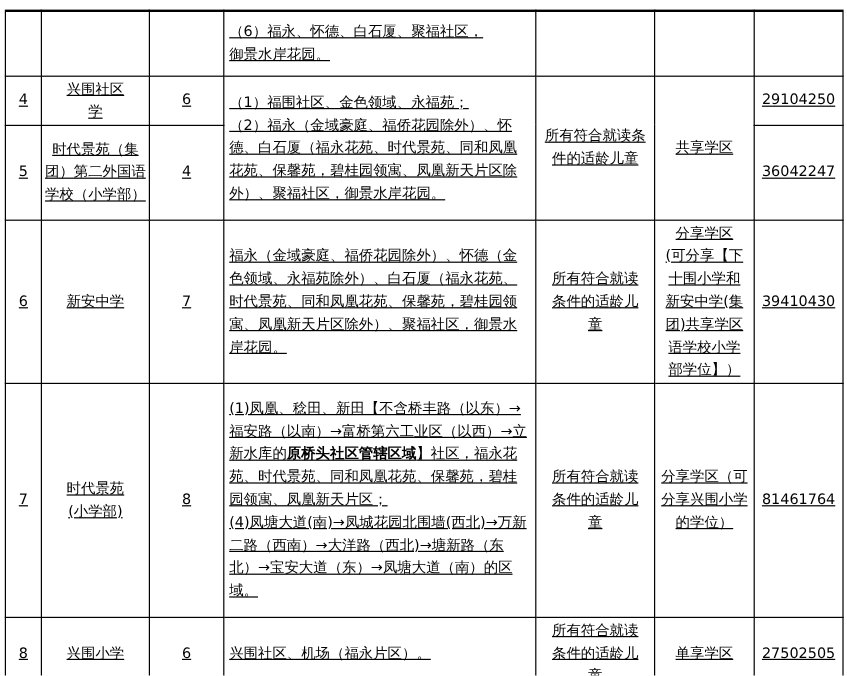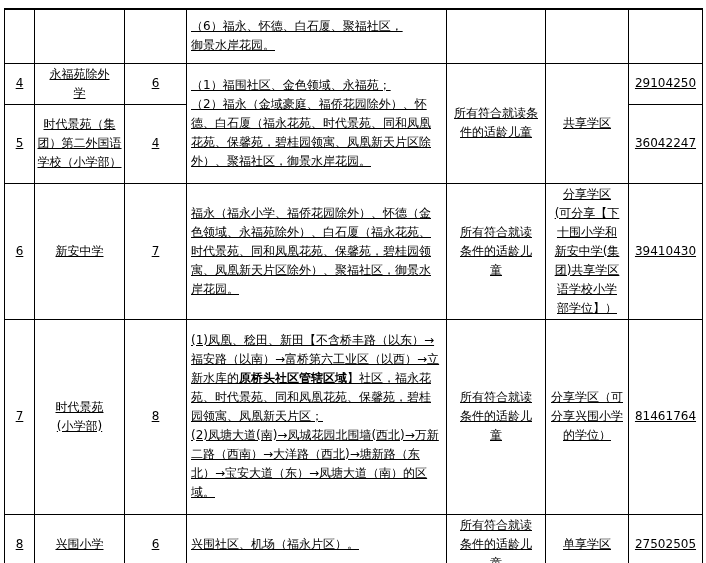--- a/index.html
+++ b/index.html
@@ -73,21 +73,21 @@
     <td></td>
     <td class="desc">（6）福永、怀德、白石厦、聚福社区，
 御景水岸花园。</td>
     <td></td>
     <td></td>
     <td></td>
   </tr>
 
   <tr class="row-4">
     <td>4</td>
-    <td>永福苑除外
+    <td>兴围社区
 学</td>
     <td>6</td>
     <td class="desc" rowspan="2">（1）福围社区、金色领域、永福苑；
 （2）福永（金域豪庭、福侨花园除外）、怀德、白石厦（福永花苑、时代景苑、同和凤凰花苑、保馨苑，碧桂园领寓、凤凰新天片区除外）、聚福社区，御景水岸花园。</td>
     <td rowspan="2">所有符合就读条
 件的适龄儿童</td>
     <td rowspan="2">共享学区</td>
     <td>29104250</td>
   </tr>
 
@@ -95,41 +95,41 @@
     <td>5</td>
     <td>时代景苑（集团）第二外国语学校（小学部）</td>
     <td>4</td>
     <td>36042247</td>
   </tr>
 
   <tr class="row-6">
     <td>6</td>
     <td>新安中学</td>
     <td>7</td>
-    <td class="desc">福永（福永小学、福侨花园除外）、怀德（金色领域、永福苑除外）、白石厦（福永花苑、时代景苑、同和凤凰花苑、保馨苑，碧桂园领寓、凤凰新天片区除外）、聚福社区，御景水岸花园。</td>
+    <td class="desc">福永（金域豪庭、福侨花园除外）、怀德（金色领域、永福苑除外）、白石厦（福永花苑、时代景苑、同和凤凰花苑、保馨苑，碧桂园领寓、凤凰新天片区除外）、聚福社区，御景水岸花园。</td>
     <td>所有符合就读
 条件的适龄儿
 童</td>
     <td>分享学区
 (可分享【下
 十围小学和
 新安中学(集
 团)共享学区
 语学校小学
 部学位】）</td>
     <td>39410430</td>
   </tr>
 
   <tr class="row-7">
     <td>7</td>
     <td>时代景苑
 (小学部)</td>
     <td>8</td>
     <td class="desc"><span>(1)凤凰、稔田、新田【不含桥丰路（以东）→福安路（以南）→富桥第六工业区（以西）→立新水库的</span><span class="bold-seg">原桥头社区管辖区域</span><span>】社区，福永花苑、时代景苑、同和凤凰花苑、保馨苑，碧桂园领寓、凤凰新天片区；
-(2)凤塘大道(南)→凤城花园北围墙(西北)→万新二路（西南）→大洋路（西北)→塘新路（东北）→宝安大道（东）→凤塘大道（南）的区域。</span></td>
+(4)凤塘大道(南)→凤城花园北围墙(西北)→万新二路（西南）→大洋路（西北)→塘新路（东北）→宝安大道（东）→凤塘大道（南）的区域。</span></td>
     <td>所有符合就读
 条件的适龄儿
 童</td>
     <td>分享学区（可
 分享兴围小学
 的学位）</td>
     <td>81461764</td>
   </tr>
 
   <tr class="row-8">

